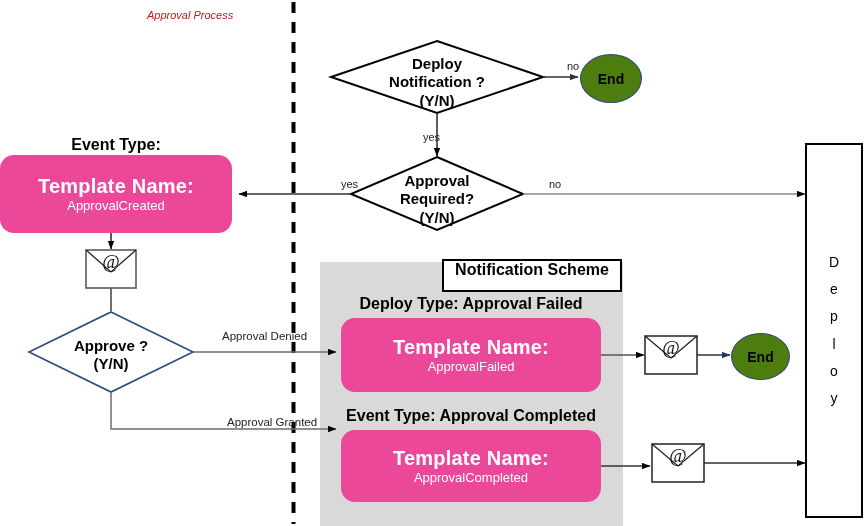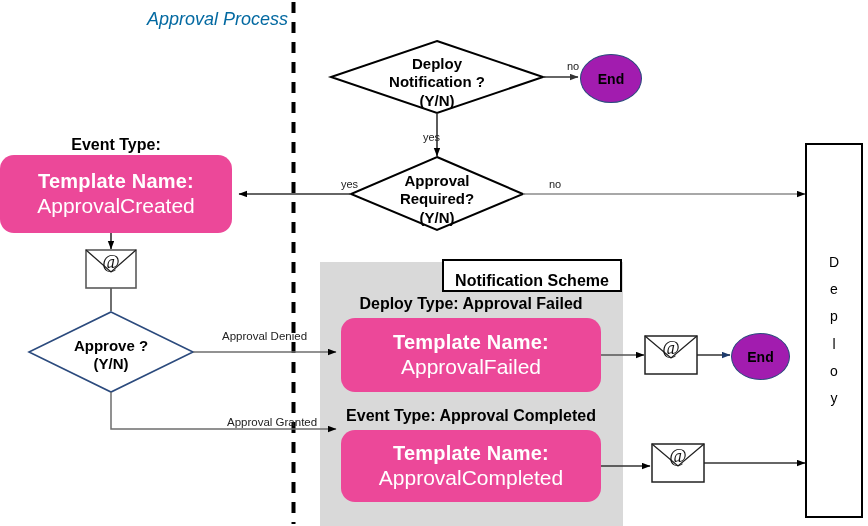--- a/index.html
+++ b/index.html
@@ -3,44 +3,44 @@
 <meta charset="utf-8">
 <style>
   html,body{margin:0;padding:0;background:#ffffff;}
   body{width:868px;height:526px;position:relative;overflow:hidden;
        font-family:"Liberation Sans","DejaVu Sans",sans-serif;color:#000;}
   #stage{position:absolute;left:0;top:0;width:868px;height:526px;}
   svg.layer{position:absolute;left:0;top:0;width:868px;height:526px;overflow:visible;}
   .abs{position:absolute;}
 
   
-  .lane-title{font-style:italic;font-size:18px;font-weight:400;color:#0369a1;white-space:nowrap;}
+  .lane-title{font-style:italic;font-size:11px;font-weight:400;color:#b91c1c;white-space:nowrap;}
 
   
   .tmpl-box{background:#ec4899;border-radius:14px;display:flex;flex-direction:column;
             align-items:center;justify-content:center;color:#fff;text-align:center;}
   .tmpl-title{font-size:20px;font-weight:bold;line-height:1.15;letter-spacing:.2px;}
-  .tmpl-name{font-size:21px;font-weight:400;line-height:1.2;}
+  .tmpl-name{font-size:13px;font-weight:400;line-height:1.2;}
 
   
   .evt-label{font-size:16px;font-weight:bold;white-space:nowrap;text-align:center;}
 
   
   .scheme-label{border:2px solid #000;background:#fff;font-size:16px;font-weight:bold;
-                display:flex;align-items:flex-end;justify-content:center;white-space:nowrap;}
+                display:flex;align-items:flex-start;justify-content:center;white-space:nowrap;}
 
   
   .diamond-text{font-size:15px;font-weight:bold;line-height:1.22;text-align:center;white-space:nowrap;}
 
   
   .edge-label{font-size:11px;color:#222;white-space:nowrap;margin-left:16px;}
   .edge-label.big{font-size:11.5px;}
 
   
-  .end-node{border:1.6px solid #2b4a7d;border-radius:50%;background:#a21caf;
+  .end-node{border:1.6px solid #2b4a7d;border-radius:50%;background:#4d7c0f;
             display:flex;align-items:center;justify-content:center;
             font-size:14px;font-weight:bold;color:#000;}
 
   
   .deploy-rail{border:2.5px solid #000;background:#fff;display:flex;flex-direction:column;
                align-items:center;justify-content:center;}
   .deploy-letters{font-size:14px;line-height:1.95;text-align:center;color:#000;}
 </style>
 </head>
 <body>

